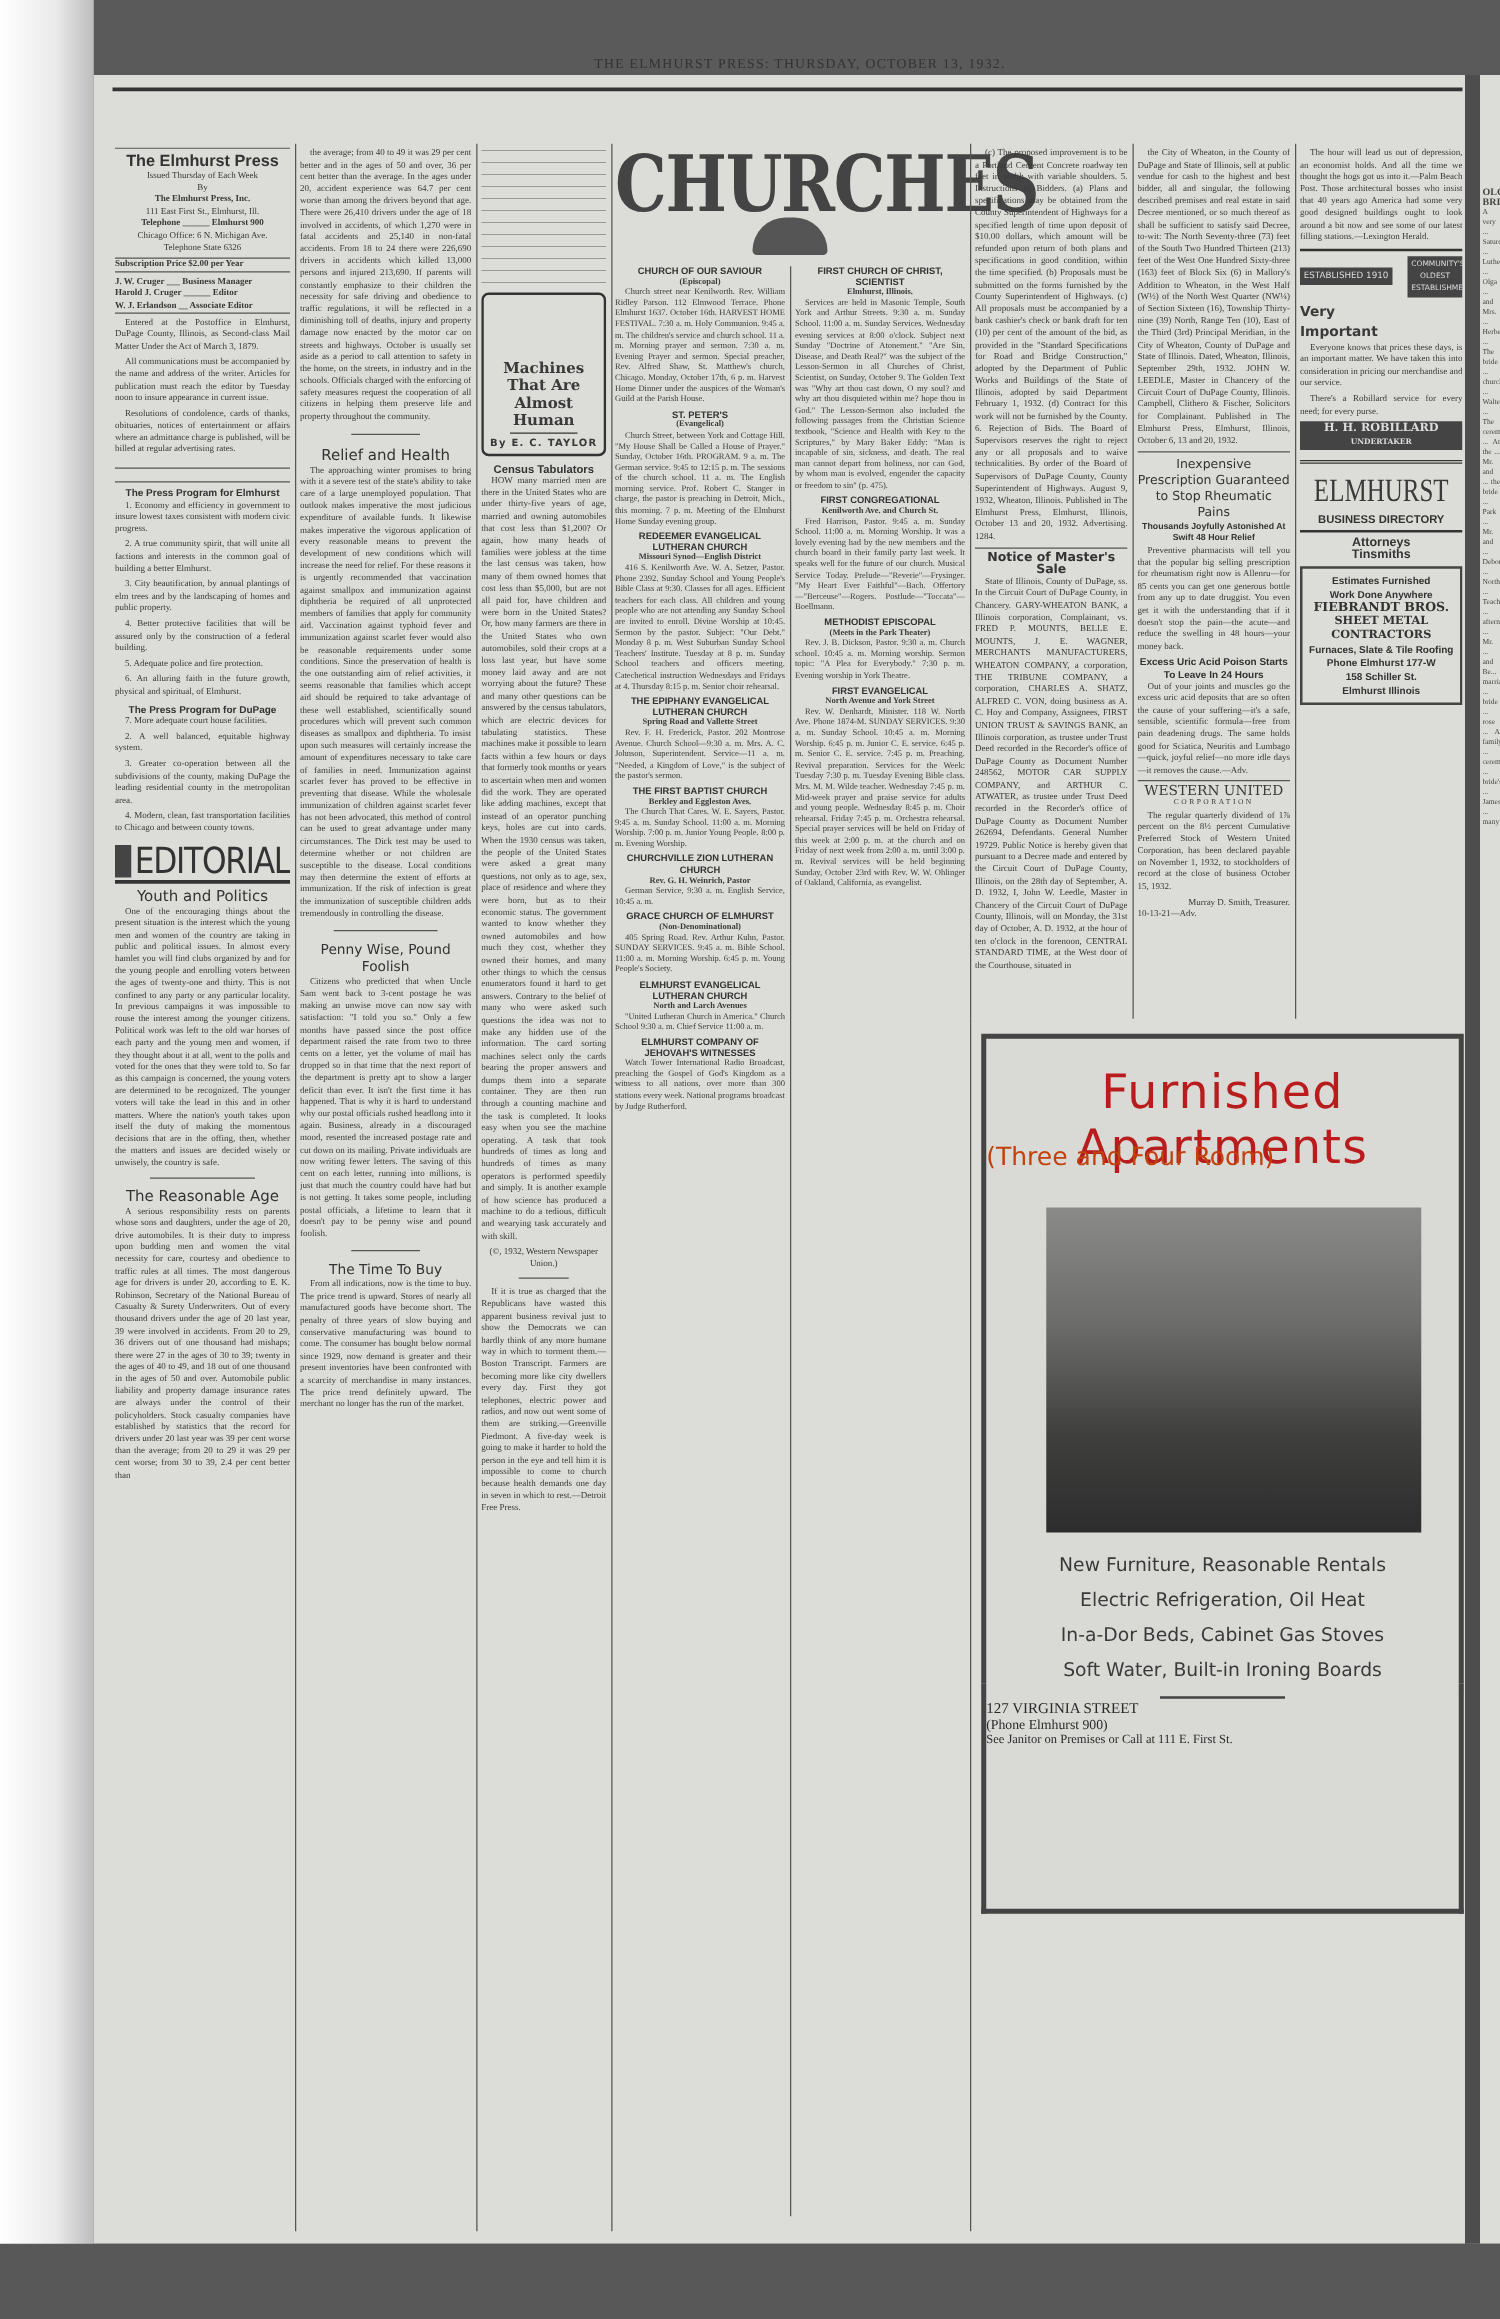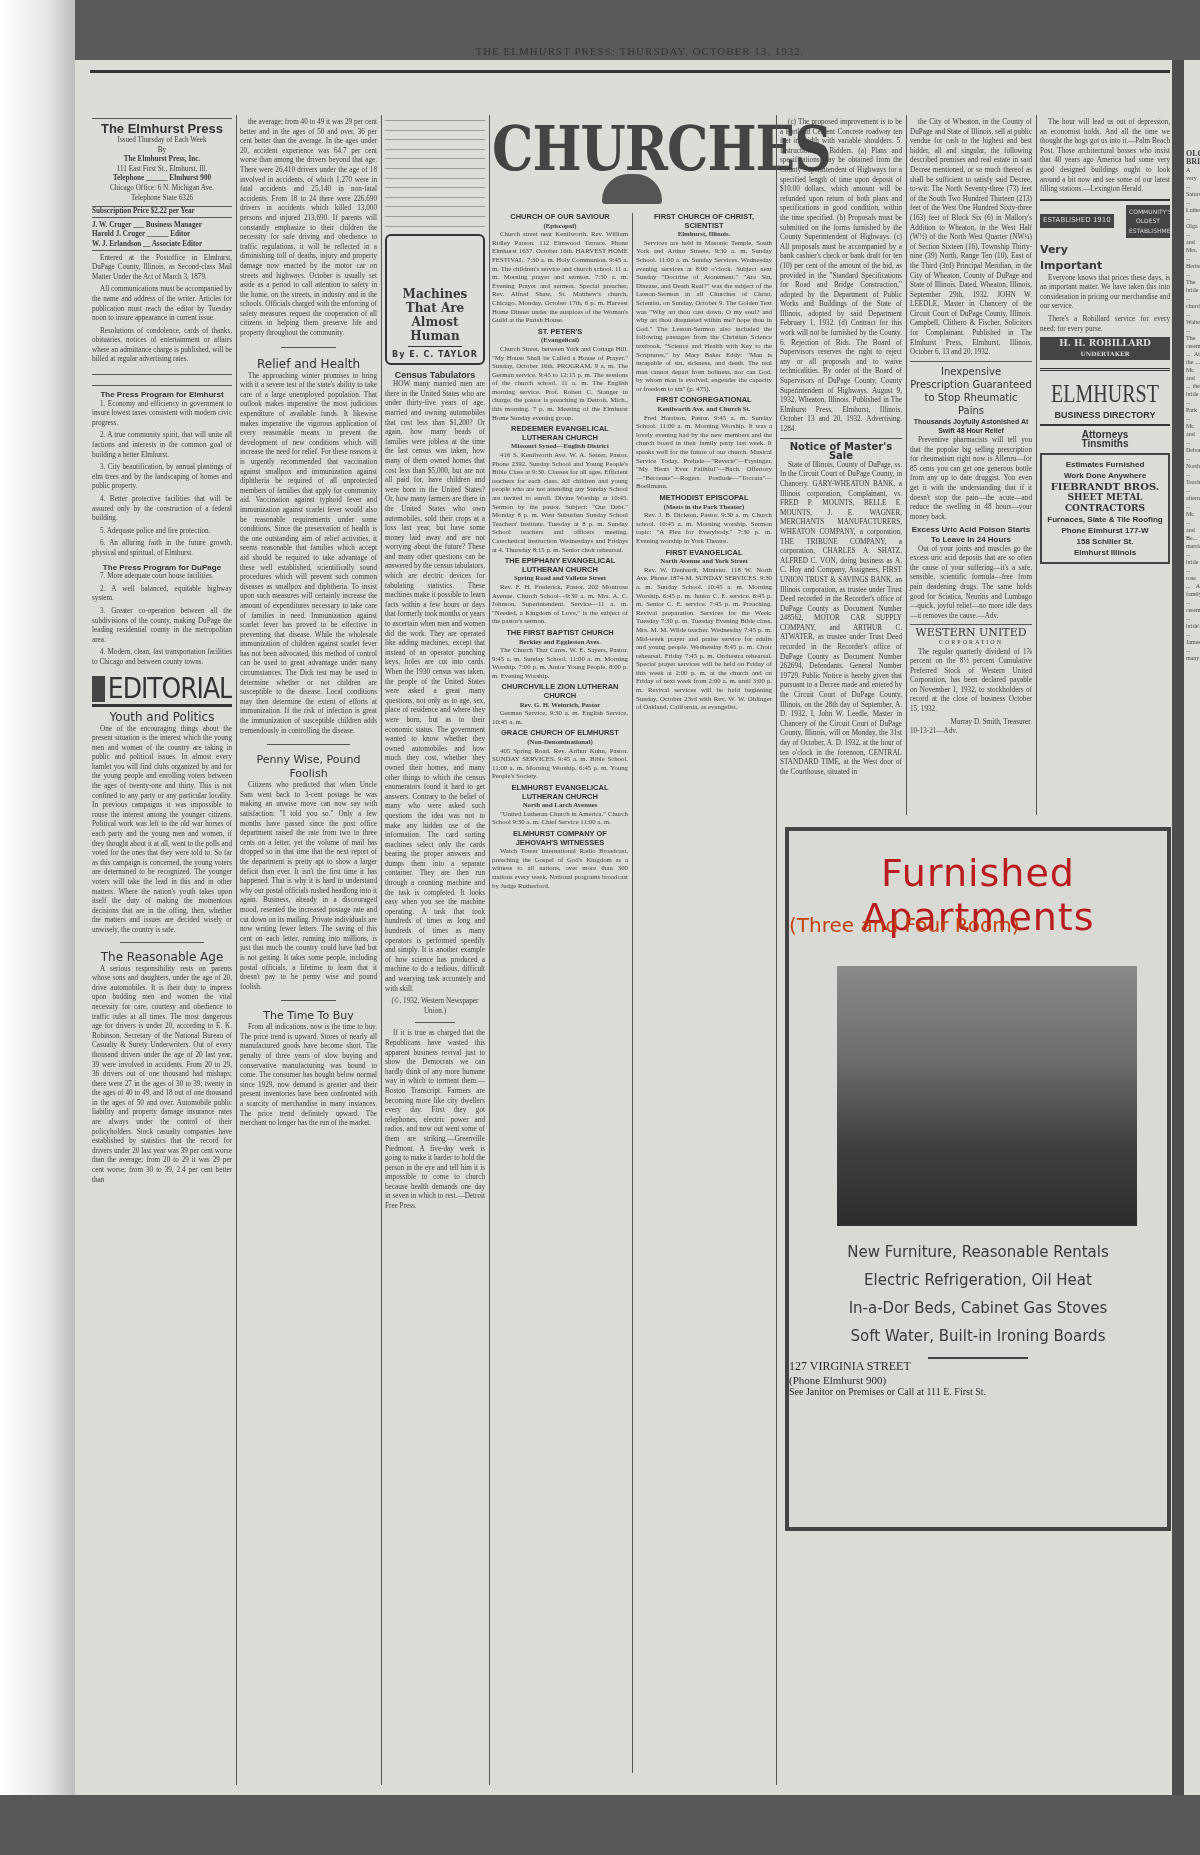--- a/index.html
+++ b/index.html
@@ -40,21 +40,21 @@
 <div class="col" style="left:92px;top:118px;width:140px;height:1660px;">
   <div class="box" style="border-width:0;border-top:1px solid #555;padding:2px 0;">
     <div class="hd" style="font-size:13px;line-height:15px;">The Elmhurst Press</div>
     <div class="center">Issued Thursday of Each Week</div>
     <div class="center">By</div>
     <div class="center" style="font-weight:bold;">The Elmhurst Press, Inc.</div>
     <div class="center">111 East First St., Elmhurst, Ill.</div>
     <div class="center" style="font-weight:bold;">Telephone ______ Elmhurst 900</div>
     <div class="center">Chicago Office: 6 N. Michigan Ave.</div>
     <div class="center">Telephone State 6326</div>
-    <div style="border-top:1px solid #555;border-bottom:1px solid #555;margin:3px 0;font-weight:bold;">Subscription Price $2.22 per Year</div>
+    <div style="border-top:1px solid #555;border-bottom:1px solid #555;margin:3px 0;font-weight:bold;">Subscription Price $2.00 per Year</div>
     <div style="font-weight:bold;">J. W. Cruger ___ Business Manager</div>
     <div style="font-weight:bold;">Harold J. Cruger ______ Editor</div>
     <div style="font-weight:bold;border-bottom:1px solid #555;margin-bottom:3px;">W. J. Erlandson __ Associate Editor</div>
     <p>Entered at the Postoffice in Elmhurst, DuPage County, Illinois, as Second-class Mail Matter Under the Act of March 3, 1879.</p>
     <p>All communications must be accompanied by the name and address of the writer. Articles for publication must reach the editor by Tuesday noon to insure appearance in current issue.</p>
     <p>Resolutions of condolence, cards of thanks, obituaries, notices of entertainment or affairs where an admittance charge is published, will be billed at regular advertising rates.</p>
   </div>
   <div style="border-top:1px solid #555;border-bottom:1px solid #555;height:10px;margin:4px 0;"></div>
   <div class="hd" style="font-size:8px;">The Press Program for Elmhurst</div>
   <p>1. Economy and efficiency in government to insure lowest taxes consistent with modern civic progress.</p>

